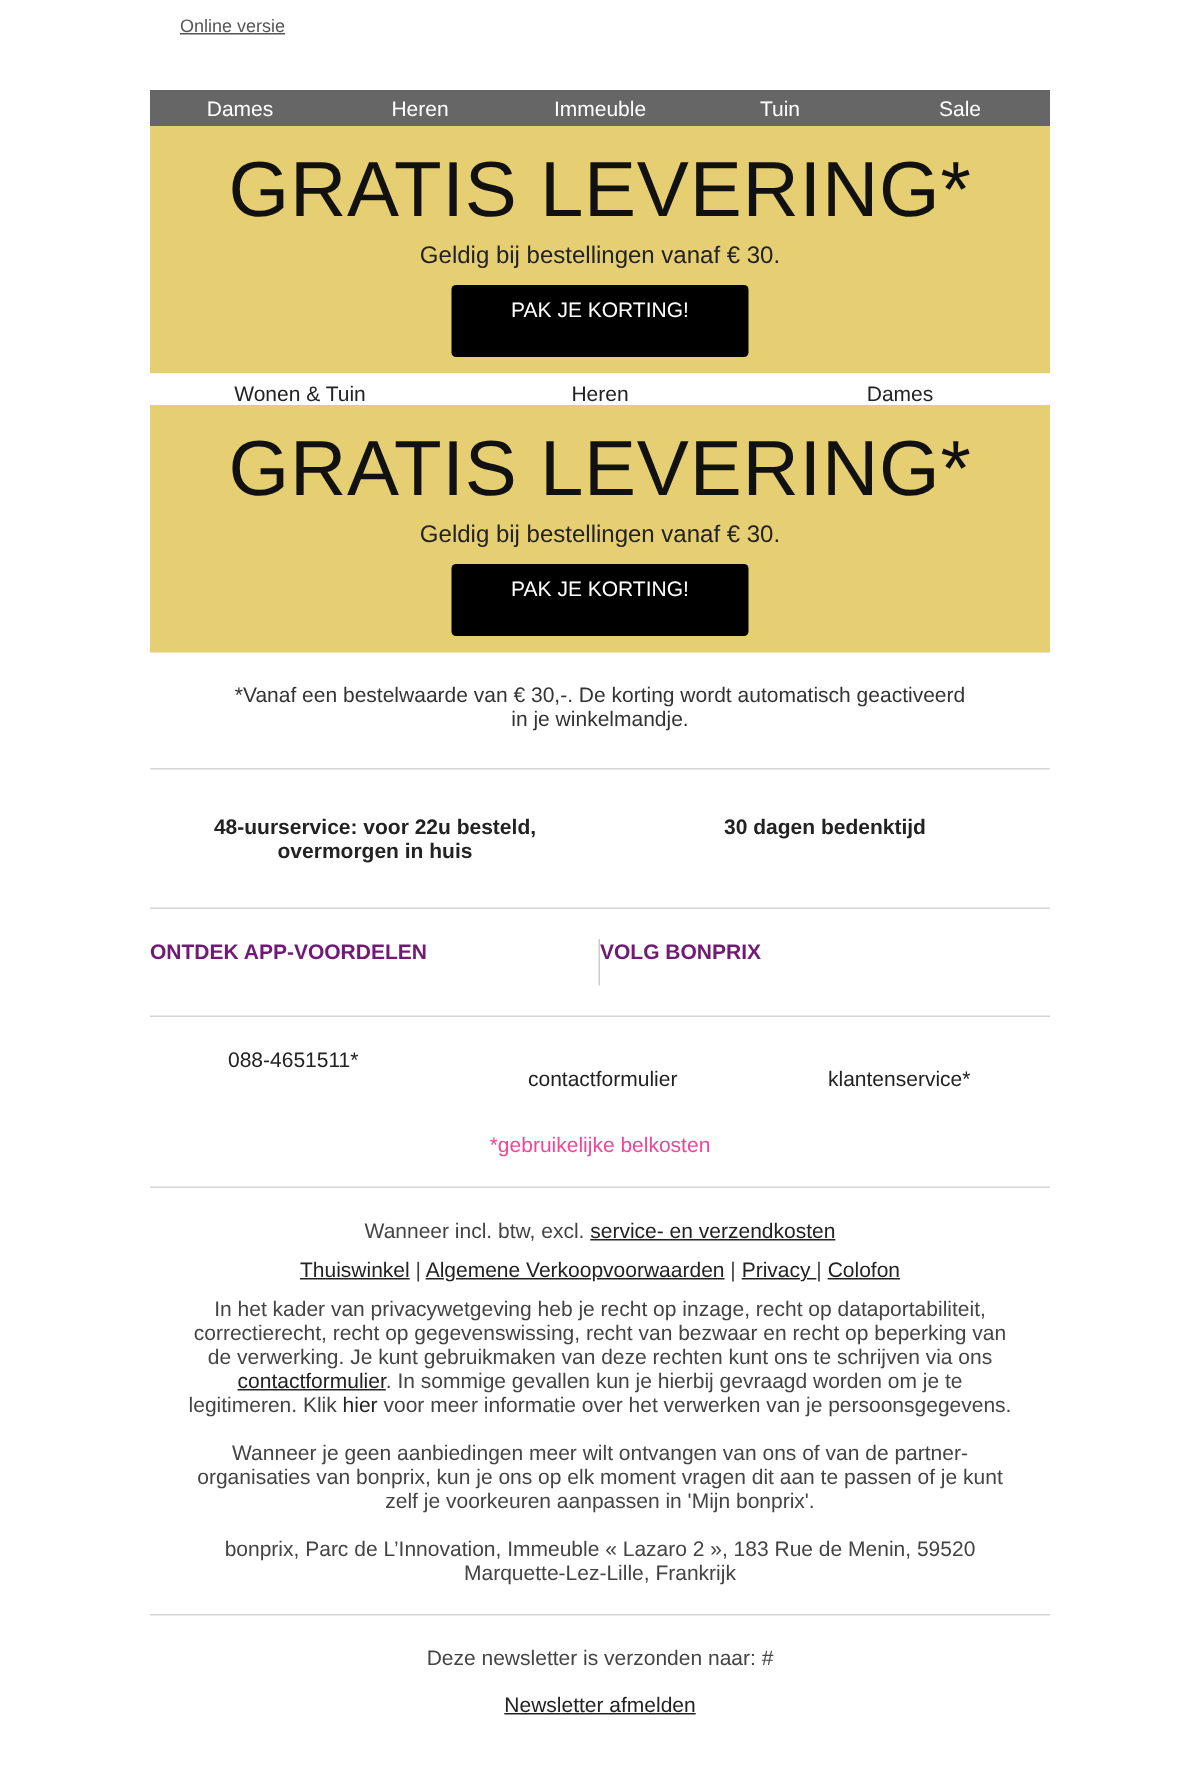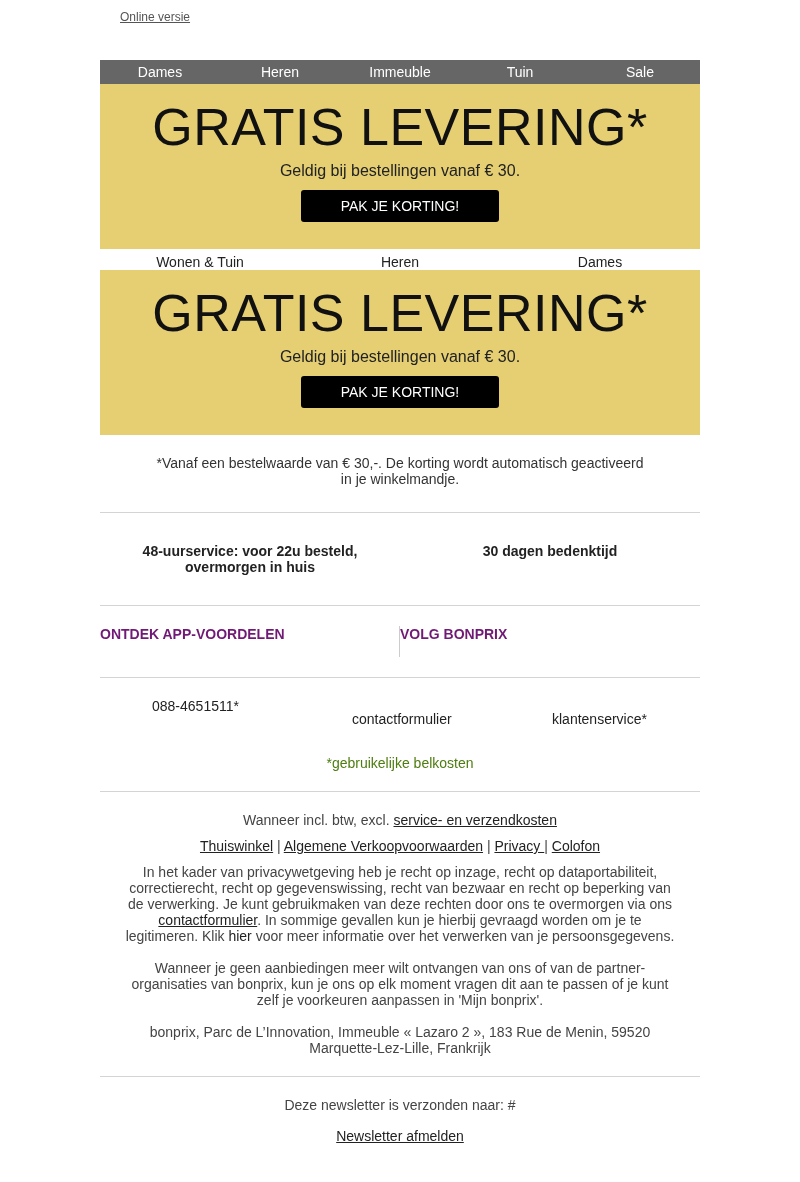--- a/index.html
+++ b/index.html
@@ -4,34 +4,34 @@
 <style>
   html, body { margin: 0; padding: 0; background: #ffffff; }
   body { width: 800px; height: 1182px; font-family: "Liberation Sans", sans-serif; color: #222; position: relative; }
   a { color: #222; }
   .online { position: absolute; left: 120px; top: 10px; font-size: 12px; color: #555; text-decoration: underline; }
   .nav { position: absolute; left: 100px; top: 60px; width: 600px; height: 24px; background: #666666; display: flex; }
   .nav a { flex: 1; color: #fff; text-decoration: none; font-size: 14px; text-align: center; line-height: 24px; }
   .promo { position: absolute; left: 100px; width: 600px; height: 165px; background: #e5cf72; text-align: center; }
   .promo .h { font-size: 52px; color: #111; margin-top: 20px; line-height: 46px; letter-spacing: 0.5px; }
   .promo .sub { font-size: 16px; color: #222; margin-top: 12px; }
-  .promo .btn { display: block; width: 198px; height: 32px; margin: 10px auto 0; background: #000; color: #fff; font-size: 14px; line-height: 32px; border-radius: 3px; text-decoration: none; }
+  .promo .btn { display: block; width: 198px; height: 48px; margin: 10px auto 0; background: #000; color: #fff; font-size: 14px; line-height: 32px; border-radius: 3px; text-decoration: none; }
   .subnav { position: absolute; left: 100px; top: 249px; width: 600px; height: 21px; display: flex; background: #fff; }
   .subnav a { flex: 1; text-align: center; font-size: 14px; color: #222; text-decoration: none; line-height: 26px; }
   .abs { position: absolute; left: 100px; width: 600px; text-align: center; }
   .hr { position: absolute; left: 100px; width: 600px; height: 1px; background: #d4d4d4; }
   .note { font-size: 14px; color: #333; line-height: 16px; }
   .usp { display: flex; font-weight: bold; font-size: 14px; color: #222; line-height: 16px; }
   .usp div { flex: 1; display: flex; align-items: flex-start; justify-content: center; text-align: center; }
   .two { display: flex; font-weight: bold; font-size: 14px; color: #444; }
   .two a { flex: 1; text-align: left; text-decoration: none; color: #701a75; }
   .vdiv { position: absolute; left: 399px; top: 626px; width: 1px; height: 31px; background: #ccc; }
   .contact { font-size: 14px; color: #222; }
   .small { font-size: 14px; color: #444; line-height: 16px; }
-  .grey { color: #4d7c0f; }
+  .grey { color: #ec4899; }
 </style>
 </head>
 <body>
 
 <a class="online">Online versie</a>
 
 <div class="nav">
   <a>Dames</a>
   <a>Heren</a>
   <a>Immeuble</a>
@@ -98,21 +98,21 @@
   <span>|</span>
   <a style="text-decoration:underline;">Algemene Verkoopvoorwaarden</a>
   <span>|</span>
   <a style="text-decoration:underline; white-space:pre;">Privacy </a><span>|</span>
   <a style="text-decoration:underline;">Colofon</a>
 </div>
 
 <div class="abs small" style="top:864px;">
   <div>In het kader van privacywetgeving heb je recht op inzage, recht op dataportabiliteit,</div>
   <div>correctierecht, recht op gegevenswissing, recht van bezwaar en recht op beperking van</div>
-  <div>de verwerking. Je kunt gebruikmaken van deze rechten door ons te overmorgen via ons</div>
+  <div>de verwerking. Je kunt gebruikmaken van deze rechten kunt ons te schrijven via ons</div>
   <div><a style="text-decoration:underline;">contactformulier</a><span>. In sommige gevallen kun je hierbij gevraagd worden om je te</span></div>
   <div><span>legitimeren. Klik </span><a style="text-decoration:none; color:#222;">hier</a><span> voor meer informatie over het verwerken van je persoonsgegevens.</span></div>
 </div>
 
 <div class="abs small" style="top:960px;">
   <div>Wanneer je geen aanbiedingen meer wilt ontvangen van ons of van de partner-</div>
   <div>organisaties van bonprix, kun je ons op elk moment vragen dit aan te passen of je kunt</div>
   <div>zelf je voorkeuren aanpassen in 'Mijn bonprix'.</div>
 </div>
 

